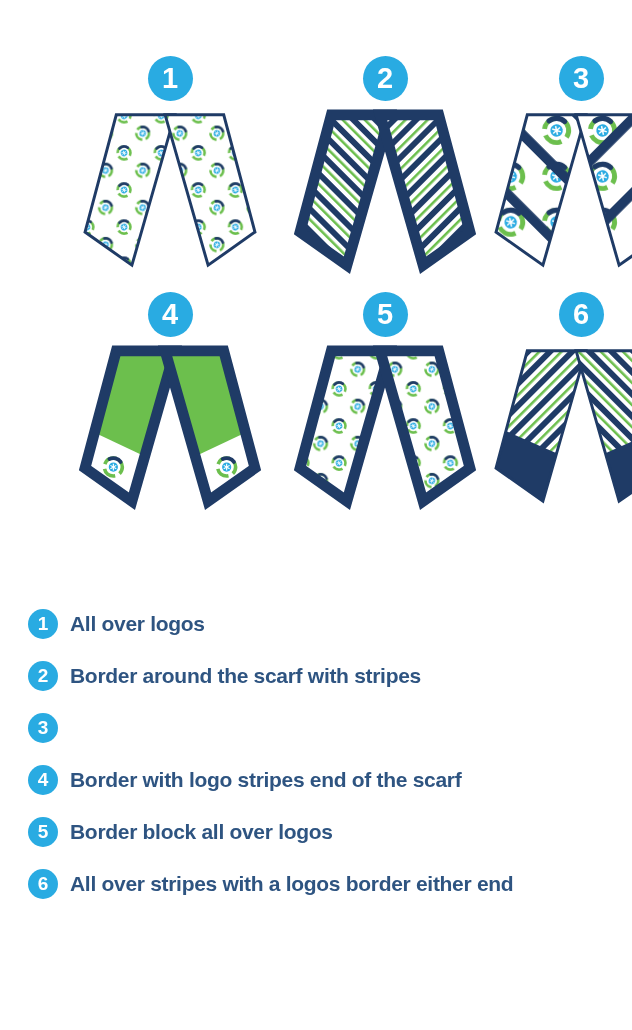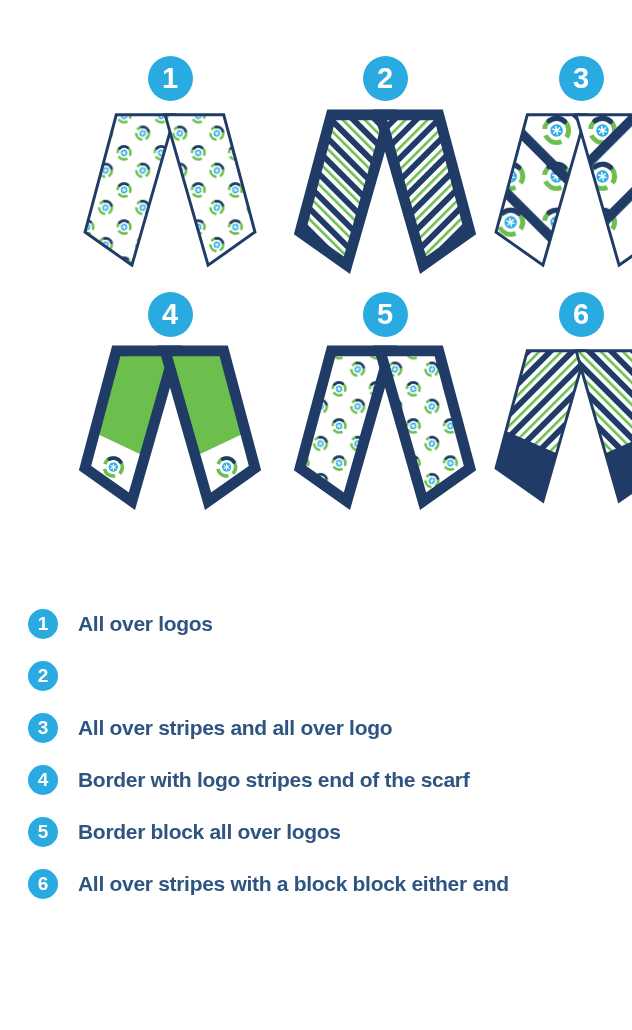--- a/index.html
+++ b/index.html
@@ -19,21 +19,21 @@
   }
   .scarf-svg{display:block;margin:0 auto;}
   .legend{position:absolute;left:28px;top:598px;list-style:none;margin:0;padding:0;}
   .legend-item{display:flex;align-items:center;height:52px;}
   .legend-badge{
     flex:0 0 auto;width:30px;height:30px;border-radius:50%;
     background:#29ABE2;color:#fff;font-weight:bold;font-size:19px;
     line-height:30px;text-align:center;
   }
   .legend-label{
-    margin-left:20px;color:#2E5481;font-size:21px;font-weight:600;
+    margin-left:12px;color:#2E5481;font-size:21px;font-weight:600;
     letter-spacing:-0.3px;white-space:nowrap;
   }
 </style>
 </head>
 <body>
 
 <div class="sheet">
 
   <svg width="0" height="0" style="position:absolute" aria-hidden="true">
     <defs>
@@ -133,32 +133,32 @@
     </svg>
   </figure>
 
   <ul class="legend">
     <li class="legend-item">
       <span class="legend-badge">1</span>
       <span class="legend-label">All over logos</span>
     </li>
     <li class="legend-item">
       <span class="legend-badge">2</span>
+      <span class="legend-label">Border around the scarf with stripes</span>
     </li>
     <li class="legend-item">
       <span class="legend-badge">3</span>
-      <span class="legend-label">All over stripes and all over logo</span>
     </li>
     <li class="legend-item">
       <span class="legend-badge">4</span>
       <span class="legend-label">Border with logo stripes end of the scarf</span>
     </li>
     <li class="legend-item">
       <span class="legend-badge">5</span>
       <span class="legend-label">Border block all over logos</span>
     </li>
     <li class="legend-item">
       <span class="legend-badge">6</span>
-      <span class="legend-label">All over stripes with a block block either end</span>
+      <span class="legend-label">All over stripes with a logos border either end</span>
     </li>
   </ul>
 
 </div>
 
 </body></html>

